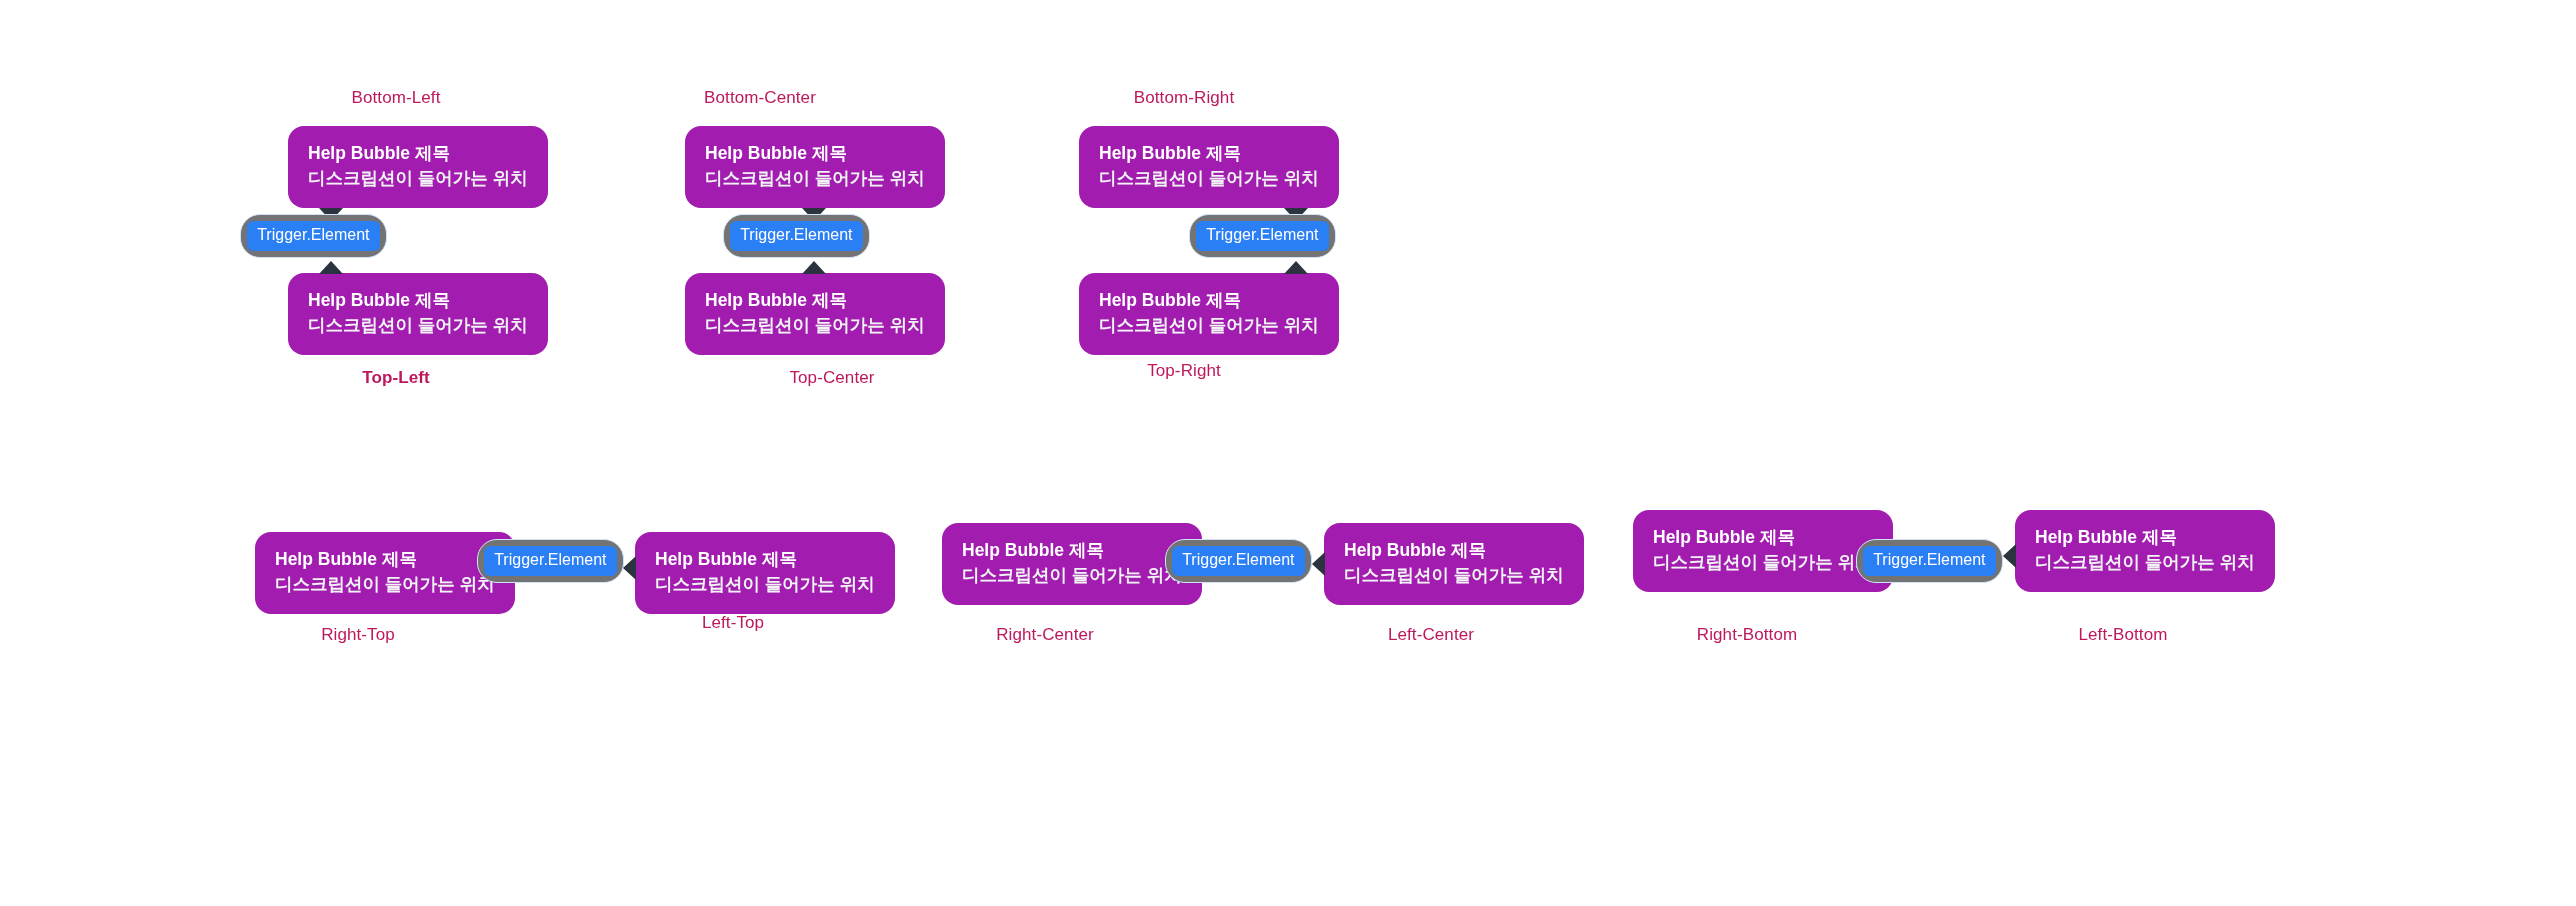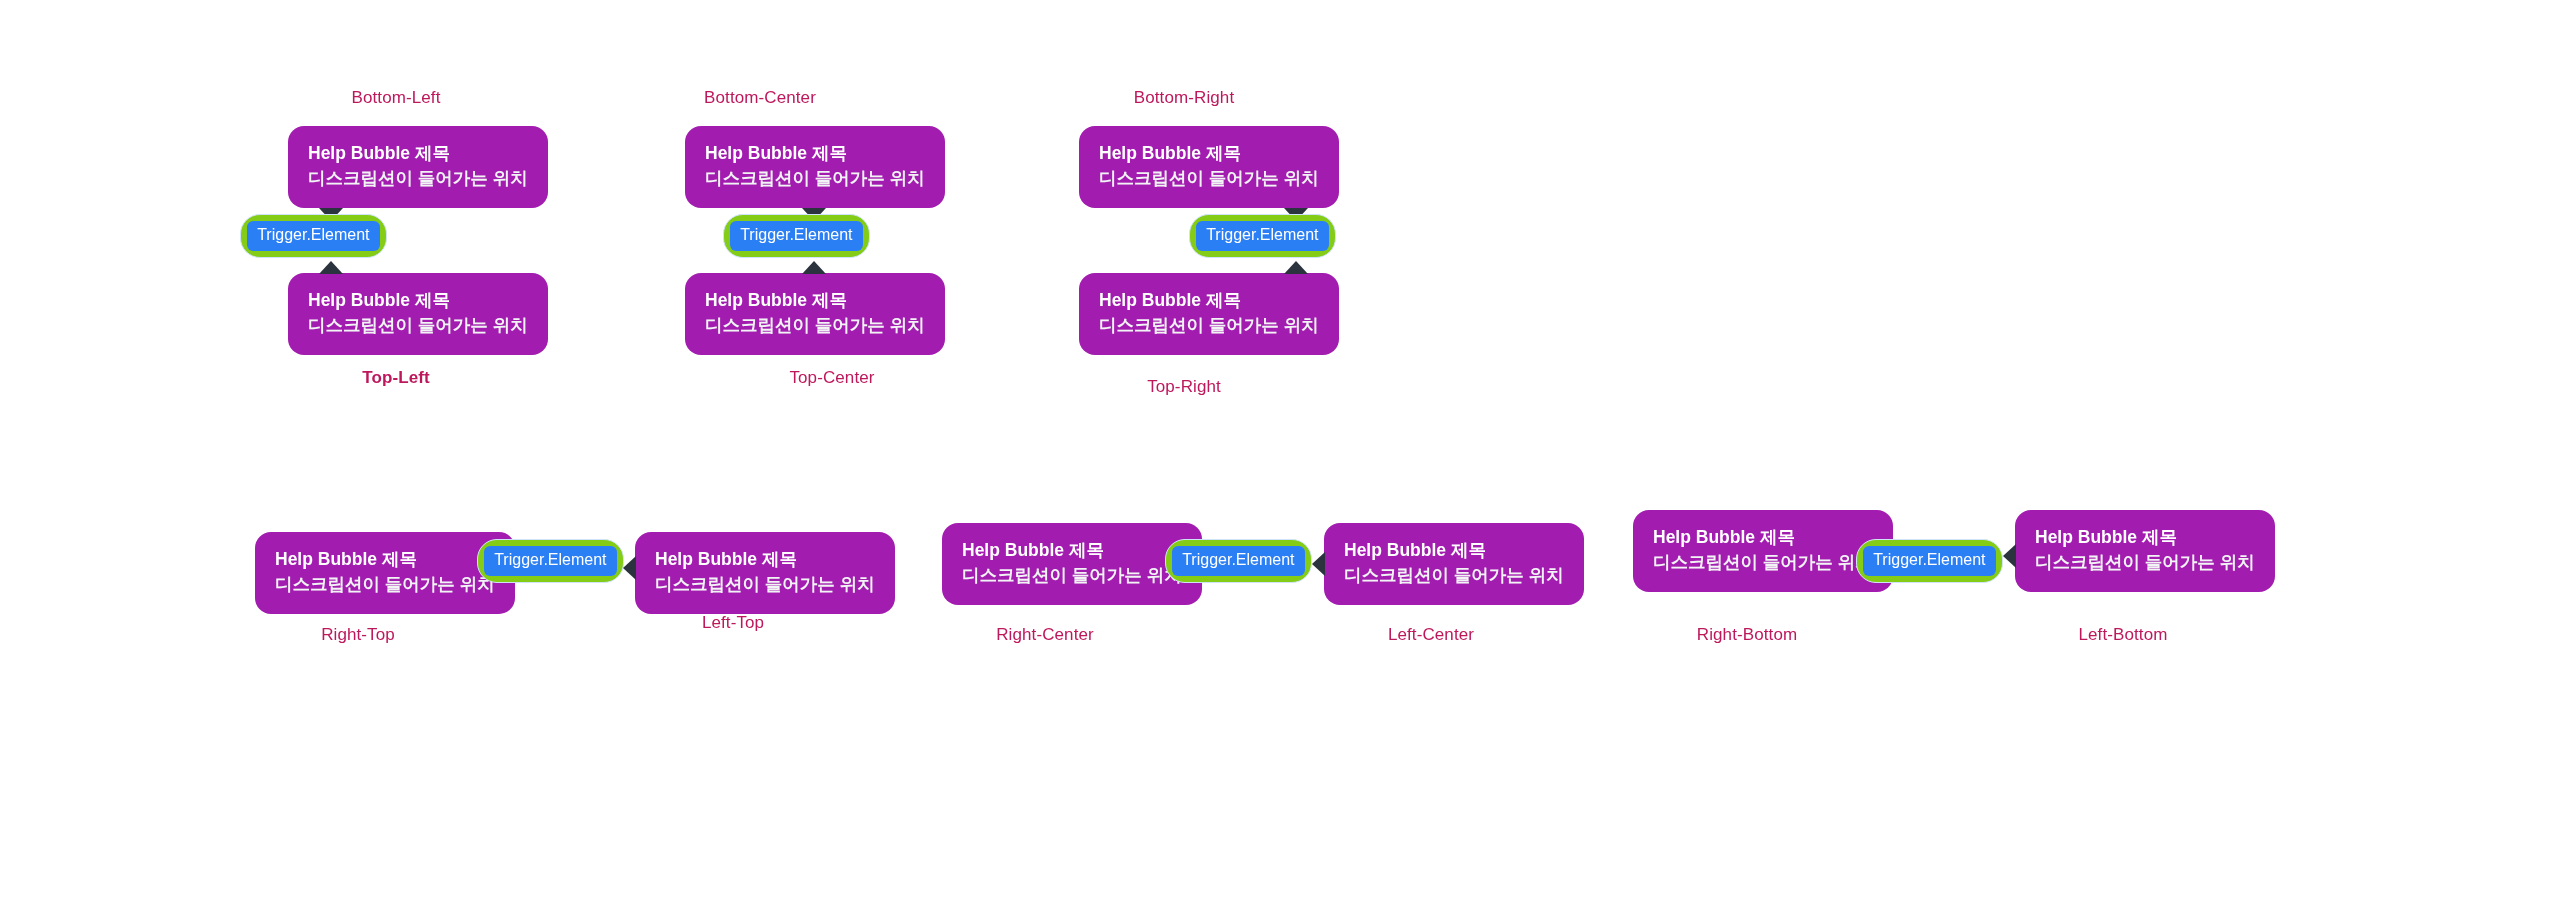--- a/index.html
+++ b/index.html
@@ -23,21 +23,21 @@
     font-weight: 400;
     line-height: 1;
     white-space: nowrap;
     transform: translateX(-50%);
     letter-spacing: 0.1px;
   }
 
   
   .trigger-wrap {
     position: absolute;
-    background: #84cc16;
+    background: #737373;
     border: 1.2px solid #cfe3fb;
     border-radius: 20px;
     padding: 5.6px 6.2px;
     box-sizing: border-box;
     display: inline-flex;
   }
   .trigger-chip {
     background: #2b7ff5;
     color: #ffffff;
     border-radius: 6.2px;
@@ -162,21 +162,21 @@
 <div class="trigger-wrap" style="left:1189px; top:214px;">
   <span class="trigger-chip">Trigger.Element</span>
 </div>
 
 <div class="bubble" style="left:1079px; top:273px;">
   <span class="tail tail-up" style="right:31px;"></span>
   <div class="bubble-title">Help Bubble 제목</div>
   <div class="bubble-desc">디스크립션이 들어가는 위치</div>
 </div>
 
-<div class="caption" style="left:1184px; top:378px;">Top-Right</div>
+<div class="caption" style="left:1184px; top:362px;">Top-Right</div>
 
 <div class="bubble" style="left:255px; top:532px;">
   <div class="bubble-title">Help Bubble 제목</div>
   <div class="bubble-desc">디스크립션이 들어가는 위치</div>
   <span class="tail tail-right" style="top:24px;"></span>
 </div>
 
 <div class="trigger-wrap" style="left:477px; top:539px;">
   <span class="trigger-chip">Trigger.Element</span>
 </div>

